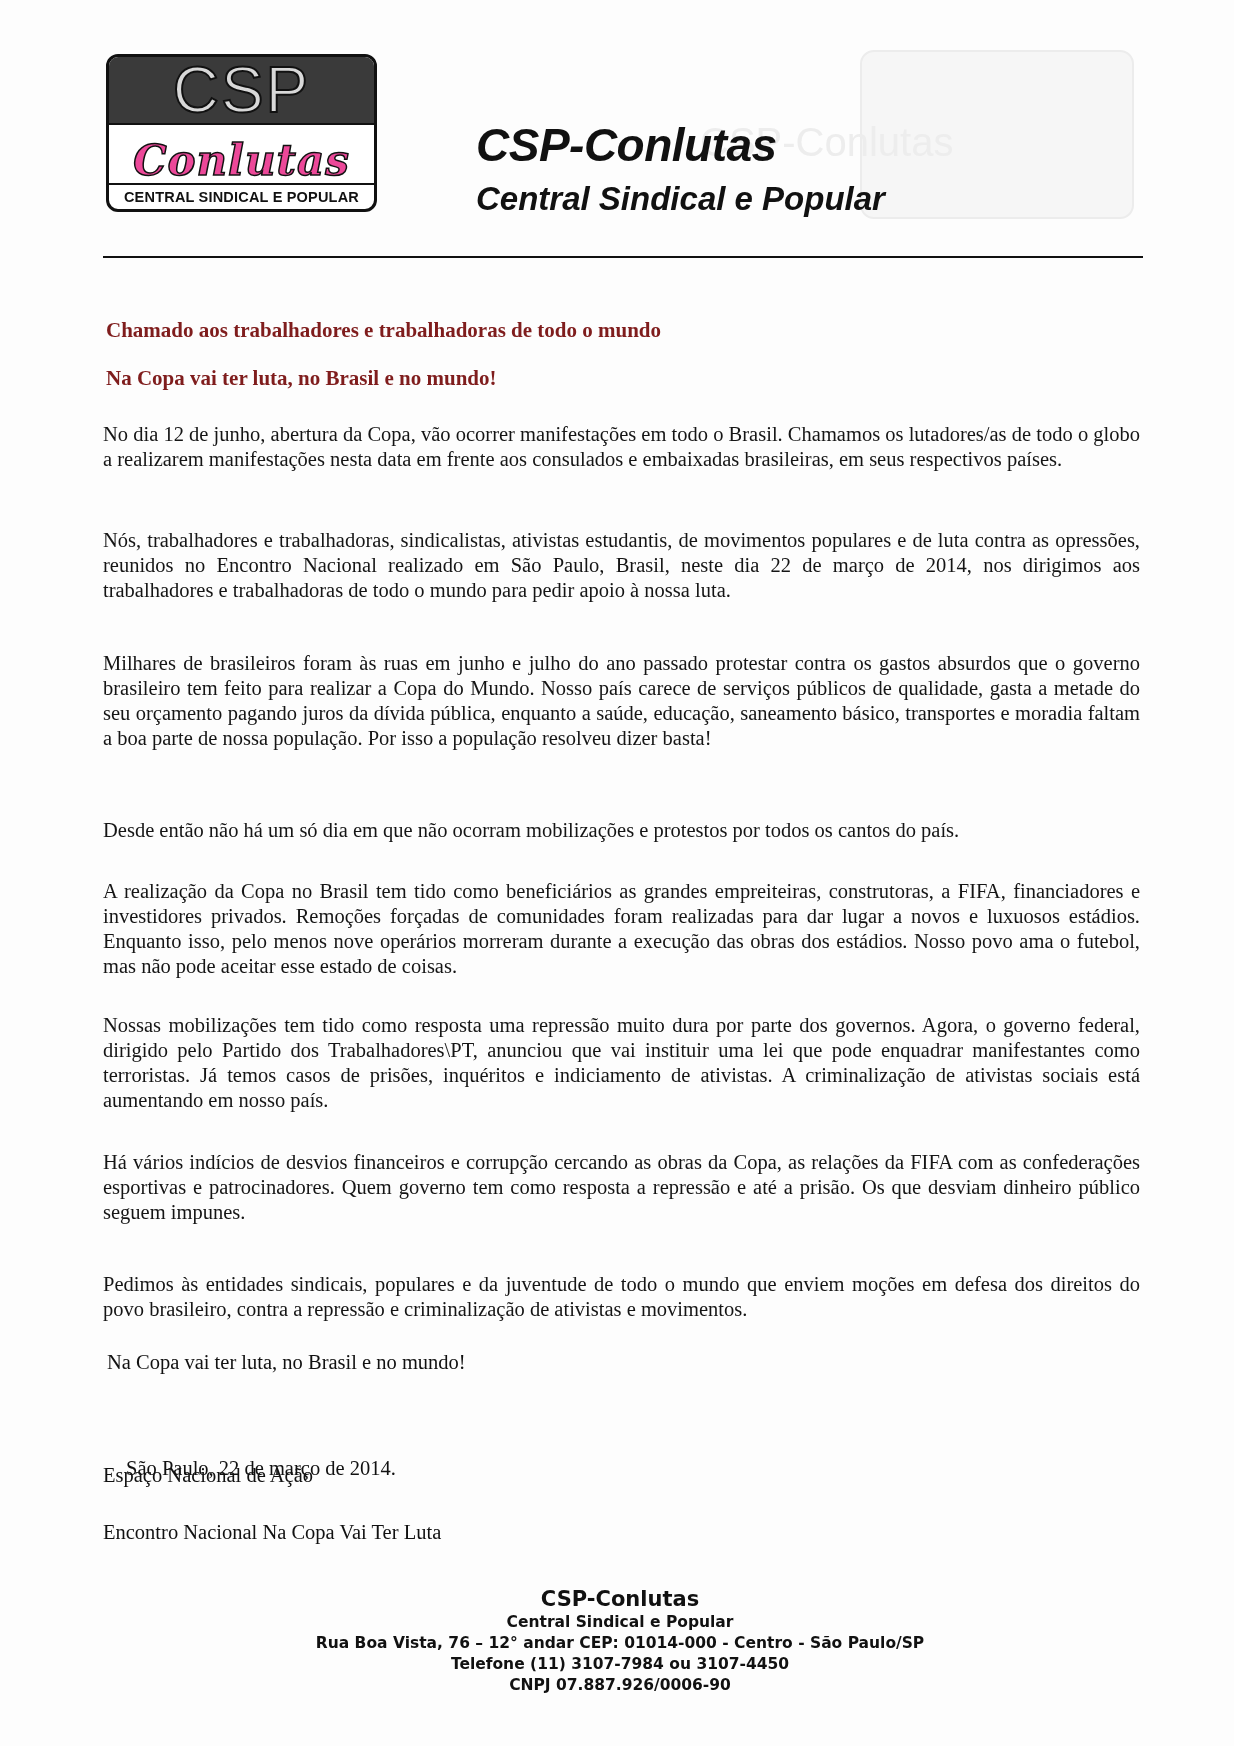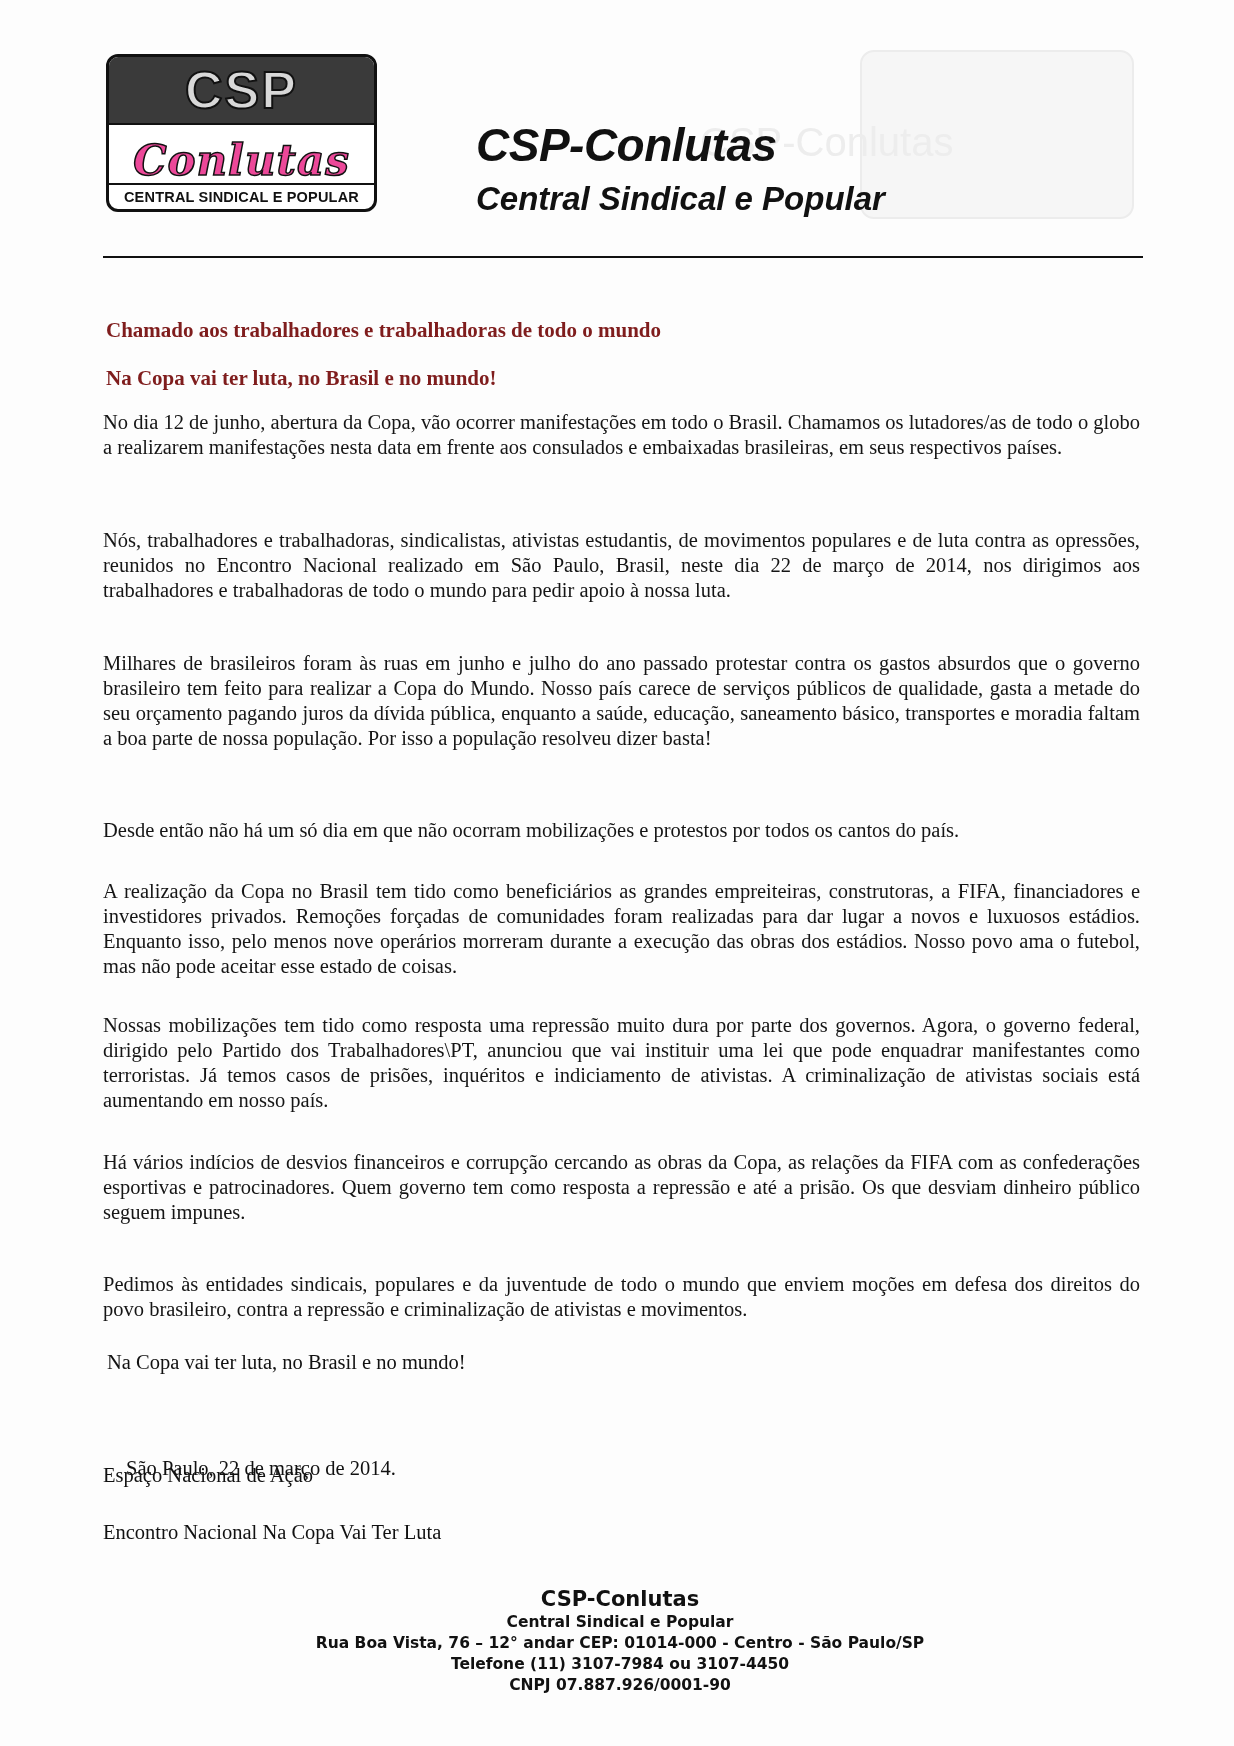--- a/index.html
+++ b/index.html
@@ -24,21 +24,21 @@
   .logo {
     position: absolute; left: 106px; top: 54px; width: 271px; height: 158px;
     border: 3px solid #111; border-radius: 12px; background: #fff; overflow: hidden;
     box-sizing: border-box;
   }
   .logo-top {
     height: 66px; background: #3a3a3a; display: flex; align-items: center; justify-content: center;
     border-bottom: 2px solid #111;
   }
   .logo-csp {
-    font-family: "Liberation Sans", sans-serif; font-weight: bold; font-size: 52px;
+    font-family: "Liberation Sans", sans-serif; font-weight: normal; font-size: 64px;
     color: #d8d8d8; letter-spacing: 2px; -webkit-text-stroke: 2px #111; line-height: 1;
   }
   .logo-mid {
     height: 60px; display: flex; align-items: center; justify-content: center;
   }
   .logo-script {
     font-family: "DejaVu Serif", serif; font-style: italic; font-weight: bold; font-size: 42px;
     color: #ec4899; -webkit-text-stroke: 1.5px #111; letter-spacing: 1px; margin-top: 10px;
   }
   .logo-bottom {
@@ -97,34 +97,34 @@
     <div class="logo-bottom">CENTRAL SINDICAL E POPULAR</div>
   </div>
 
   <div class="org-title">CSP-Conlutas</div>
   <div class="org-subtitle">Central Sindical e Popular</div>
   <div class="rule"></div>
 
   <div class="heading" style="top:318px;">Chamado aos trabalhadores e trabalhadoras de todo o mundo</div>
   <div class="heading" style="top:366px;">Na Copa vai ter luta, no Brasil e no mundo!</div>
 
-  <div class="para" style="top:410px;">No dia 12 de junho, abertura da Copa, vão ocorrer manifestações em todo o Brasil. Chamamos os lutadores/as de todo o globo a realizarem manifestações nesta data em frente aos consulados e embaixadas brasileiras, em seus respectivos países.</div>
+  <div class="para" style="top:422px;">No dia 12 de junho, abertura da Copa, vão ocorrer manifestações em todo o Brasil. Chamamos os lutadores/as de todo o globo a realizarem manifestações nesta data em frente aos consulados e embaixadas brasileiras, em seus respectivos países.</div>
   <div class="para" style="top:528px;">Nós, trabalhadores e trabalhadoras, sindicalistas, ativistas estudantis, de movimentos populares e de luta contra as opressões, reunidos no Encontro Nacional realizado em São Paulo, Brasil, neste dia 22 de março de 2014, nos dirigimos aos trabalhadores e trabalhadoras de todo o mundo para pedir apoio à nossa luta.</div>
   <div class="para" style="top:651px;">Milhares de brasileiros foram às ruas em junho e julho do ano passado protestar contra os gastos absurdos que o governo brasileiro tem feito para realizar a Copa do Mundo. Nosso país carece de serviços públicos de qualidade, gasta a metade do seu orçamento pagando juros da dívida pública, enquanto a saúde, educação, saneamento básico, transportes e moradia faltam a boa parte de nossa população. Por isso a população resolveu dizer basta!</div>
   <div class="para" style="top:818px;">Desde então não há um só dia em que não ocorram mobilizações e protestos por todos os cantos do país.</div>
   <div class="para" style="top:879px;">A realização da Copa no Brasil tem tido como beneficiários as grandes empreiteiras, construtoras, a FIFA, financiadores e investidores privados. Remoções forçadas de comunidades foram realizadas para dar lugar a novos e luxuosos estádios. Enquanto isso, pelo menos nove operários morreram durante a execução das obras dos estádios. Nosso povo ama o futebol, mas não pode aceitar esse estado de coisas.</div>
   <div class="para" style="top:1013px;">Nossas mobilizações tem tido como resposta uma repressão muito dura por parte dos governos. Agora, o governo federal, dirigido pelo Partido dos Trabalhadores\PT, anunciou que vai instituir uma lei que pode enquadrar manifestantes como terroristas. Já temos casos de prisões, inquéritos e indiciamento de ativistas. A criminalização de ativistas sociais está aumentando em nosso país.</div>
   <div class="para" style="top:1150px;">Há vários indícios de desvios financeiros e corrupção cercando as obras da Copa, as relações da FIFA com as confederações esportivas e patrocinadores. Quem governo tem como resposta a repressão e até a prisão. Os que desviam dinheiro público seguem impunes.</div>
   <div class="para" style="top:1272px;">Pedimos às entidades sindicais, populares e da juventude de todo o mundo que enviem moções em defesa dos direitos do povo brasileiro, contra a repressão e criminalização de ativistas e movimentos.</div>
 
   <div class="line" style="top:1351px;left:107px;">Na Copa vai ter luta, no Brasil e no mundo!</div>
   <div class="line" style="top:1457px;margin-left:23px;">São Paulo, 22 de março de 2014.</div>
   <div class="line" style="top:1464px;">Espaço Nacional de Ação</div>
   <div class="line" style="top:1521px;">Encontro Nacional Na Copa Vai Ter Luta</div>
 
   <div class="footer">
     <div class="f-org">CSP-Conlutas</div>
     <div class="f-sub">Central Sindical e Popular</div>
     <div class="f-line">Rua Boa Vista, 76 – 12° andar CEP: 01014-000 - Centro - São Paulo/SP</div>
     <div class="f-line">Telefone (11) 3107-7984 ou 3107-4450</div>
-    <div class="f-line">CNPJ 07.887.926/0001-90</div>
+    <div class="f-line">CNPJ 07.887.926/0006-90</div>
   </div>
 </div>
 
 </body></html>

